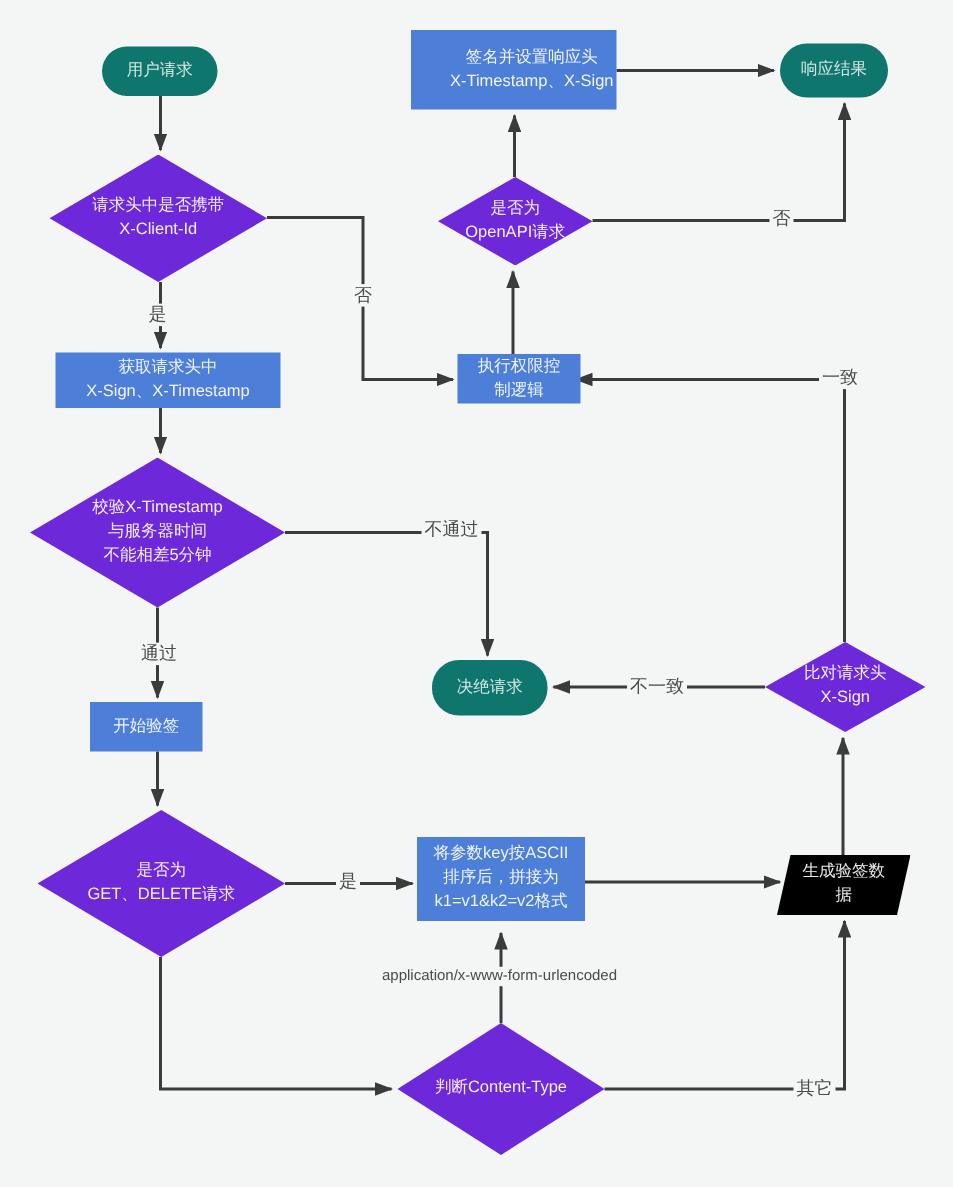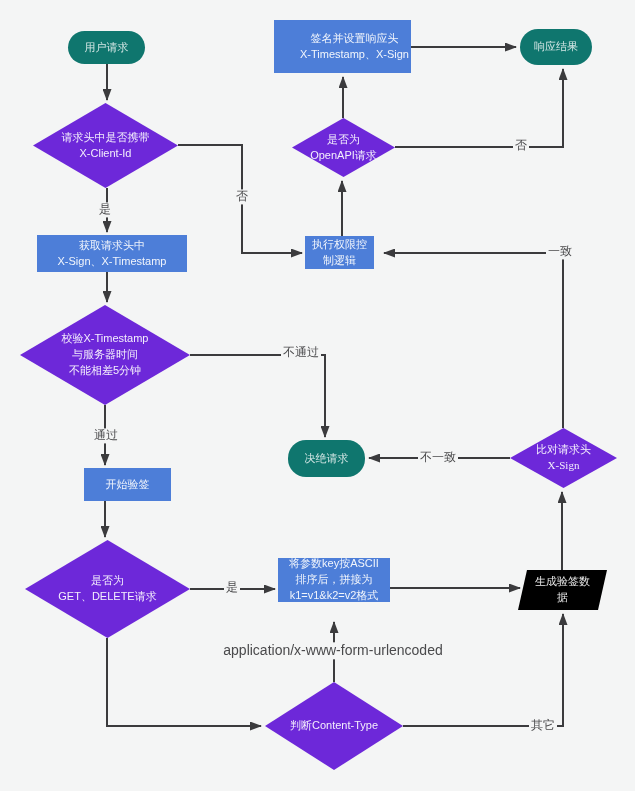--- a/index.html
+++ b/index.html
@@ -20,21 +20,21 @@
   .process{background:#4D7ED8;}
   .decision{background:#6d28d9;}
   .terminal{background:#0f766e;border-radius:18px;color:rgba(255,255,255,0.82);}
   .diamond{clip-path:polygon(50% 0,100% 50%,50% 100%,0 50%);}
   .para{background:#000000;clip-path:polygon(9px 0,100% 0,calc(100% - 9px) 100%,0 100%);}
   .elabel{
     position:absolute;z-index:3;transform:translate(-50%,-50%);
     background:#F4F5F5;color:#4A4A4C;font-size:12px;line-height:1.1;
     padding:1px 2px;white-space:nowrap;
   }
-  .elabel.small{font-size:14px;}
+  .elabel.small{font-size:10px;}
 </style>
 </head>
 <body>
 
 <div class="canvas">
 
   <svg class="wires" width="635" height="791" viewBox="0 0 635 791">
     <defs>
       <marker id="arw" markerUnits="userSpaceOnUse" markerWidth="12" markerHeight="9" refX="11" refY="4.5" orient="auto">
         <path d="M0,0 L12,4.5 L0,9 Z" fill="#3B3B3D"></path>
@@ -72,38 +72,38 @@
 X-Timestamp、X-Sign</div>
 
   <div class="node terminal" style="left:520px;top:29px;width:72px;height:36px;">响应结果</div>
 
   <div class="node decision diamond" style="left:292px;top:118px;width:103px;height:59px;">是否为
 OpenAPI请求</div>
 
   <div class="node process" style="left:37px;top:235px;width:150px;height:37px;">获取请求头中
 X-Sign、X-Timestamp</div>
 
-  <div class="node process" style="left:305px;top:236px;width:69px;height:33px;">执行权限控
+  <div class="node process" style="left:305px;top:236px;width:82px;height:33px;">执行权限控
 制逻辑</div>
 
   <div class="node decision diamond" style="left:20px;top:305px;width:170px;height:100px;">校验X-Timestamp
 与服务器时间
 不能相差5分钟</div>
 
   <div class="node terminal" style="left:288px;top:440px;width:77px;height:37px;">决绝请求</div>
 
-  <div class="node decision diamond" style="left:510px;top:428px;width:107px;height:60px;font-family:Liberation Serif, serif;">比对请求头
+  <div class="node decision diamond" style="left:510px;top:428px;width:107px;height:60px;">比对请求头
 X-Sign</div>
 
-  <div class="node process" style="left:84px;top:468px;width:87px;height:33px;">开始验签</div>
+  <div class="node process" style="left:60px;top:468px;width:75px;height:33px;">开始验签</div>
 
   <div class="node decision diamond" style="left:25px;top:540px;width:165px;height:98px;">是否为
 GET、DELETE请求</div>
 
-  <div class="node process" style="left:278px;top:558px;width:112px;height:44px;">将参数key按ASCII
+  <div class="node process" style="left:278px;top:558px;width:112px;height:56px;">将参数key按ASCII
 排序后，拼接为
 k1=v1&amp;k2=v2格式</div>
 
   <div class="node para" style="left:518px;top:570px;width:89px;height:40px;">生成验签数
 据</div>
 
   <div class="node decision diamond" style="left:265px;top:682px;width:138px;height:88px;">判断Content-Type</div>
 
   <div class="elabel" style="left:105px;top:210px;">是</div>
 

